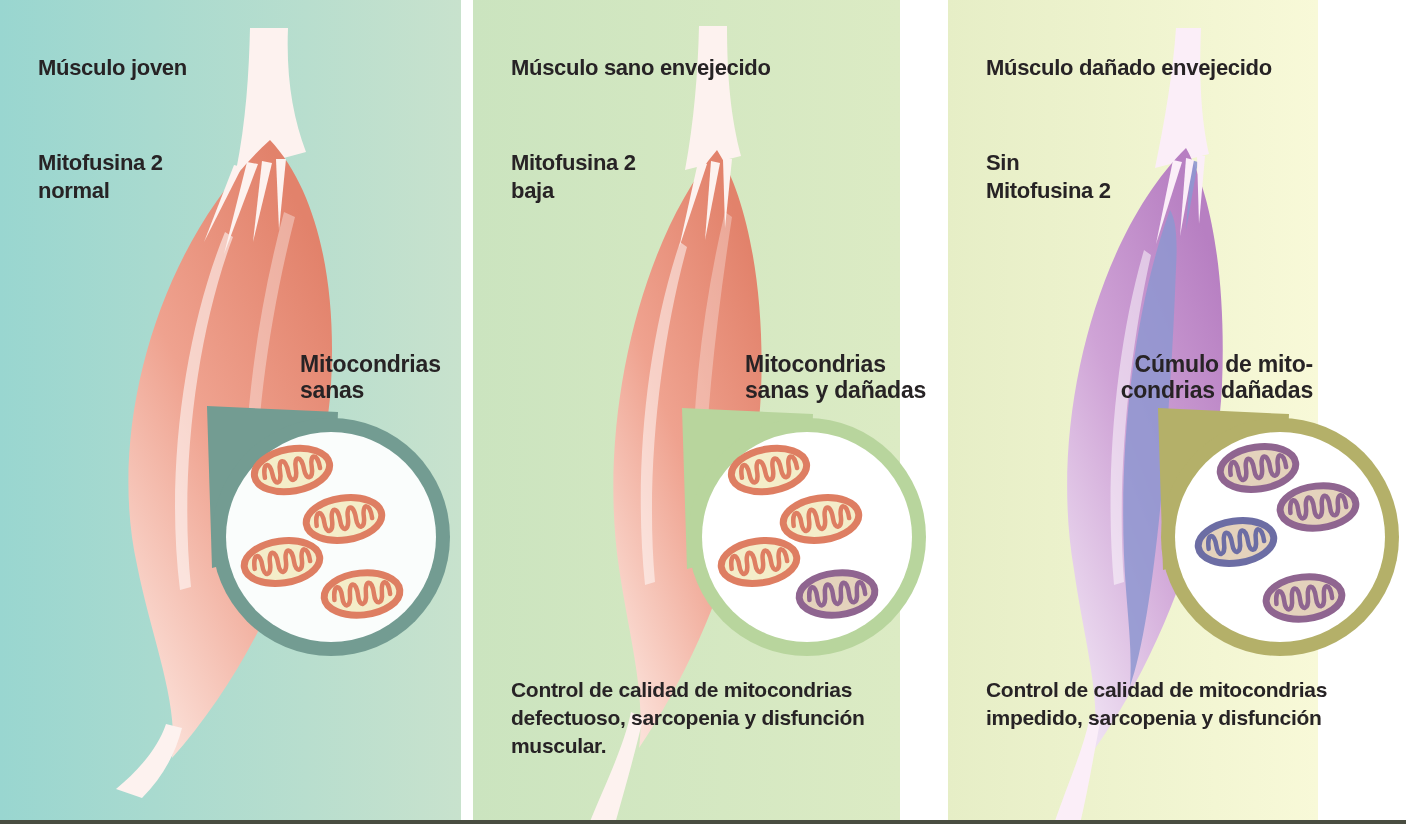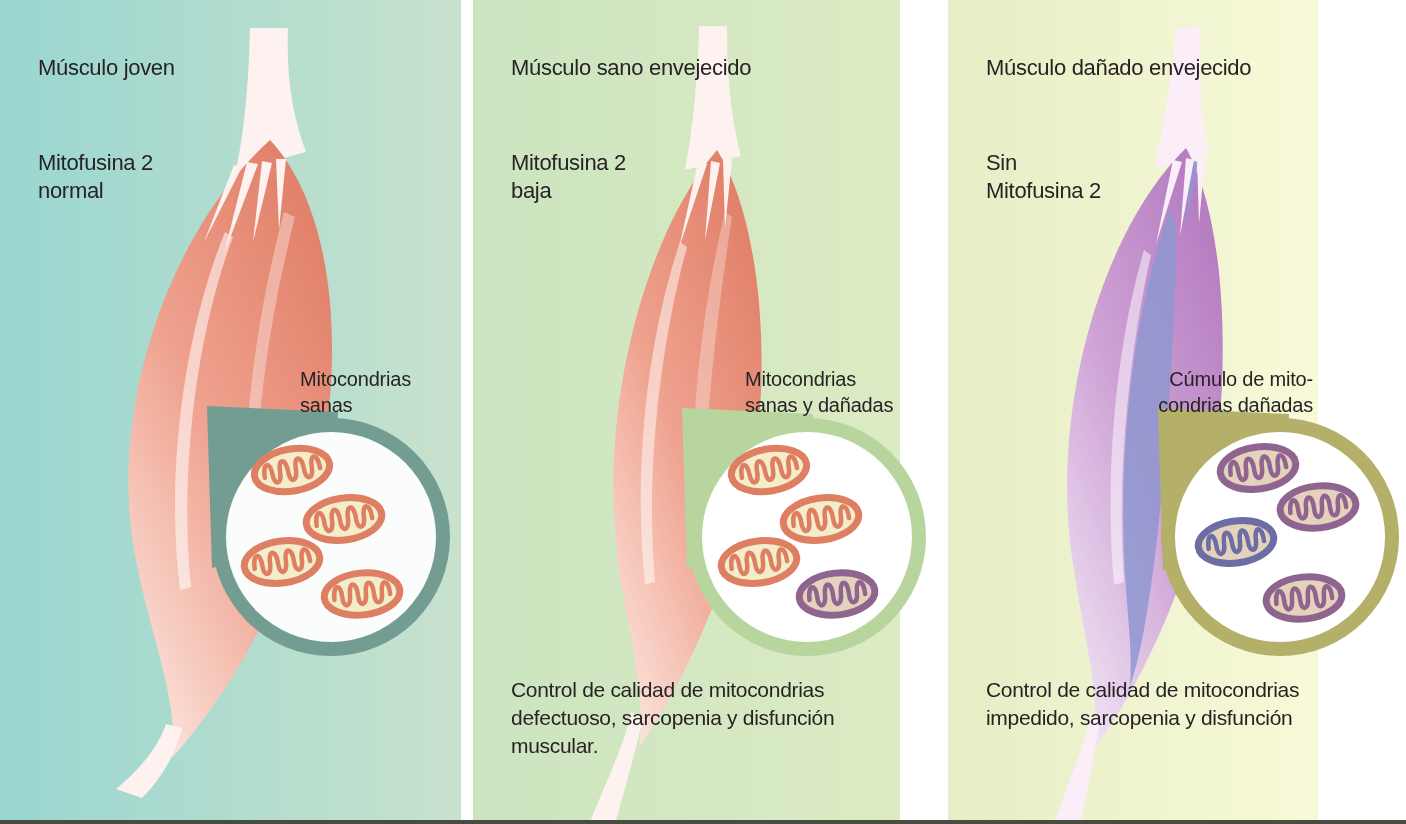--- a/index.html
+++ b/index.html
@@ -1,32 +1,32 @@
 <!DOCTYPE html>
 <html><head>
 <meta charset="utf-8">
 <style>
   html,body{margin:0;padding:0;background:#ffffff;}
   .stage{
     position:relative;width:1406px;height:824px;overflow:hidden;
-    font-family:"Liberation Sans",sans-serif;font-weight:normal;color:#272325;
+    font-family:"Liberation Sans",sans-serif;font-weight:bold;color:#272325;
   }
   .panel{position:absolute;top:0;height:824px;}
   .panel-1{left:0;width:461px;}
   .panel-2{left:473px;width:427px;}
   .panel-3{left:948px;width:370px;}
   .panel svg{position:absolute;left:0;top:0;display:block;}
   .divider{position:absolute;top:0;width:12px;height:800px;}
   .divider-1{left:461px;}
   .divider-2{left:936px;}
   .bottom-rule{position:absolute;left:0;top:820px;width:1406px;height:4px;}
   .txt{position:absolute;white-space:pre;}
   .title{left:38px;top:55px;font-size:22px;letter-spacing:-0.3px;}
   .protein{left:38px;top:149px;font-size:22px;line-height:28px;letter-spacing:-0.3px;}
-  .callout-label{top:366px;font-size:20px;line-height:26px;letter-spacing:-0.2px;}
+  .callout-label{top:351px;font-size:23px;line-height:26px;letter-spacing:-0.2px;}
   .panel-1 .callout-label{left:300px;}
   .panel-2 .callout-label{left:272px;}
   .panel-3 .callout-label{right:5px;text-align:right;}
   .caption{left:38px;top:676px;font-size:21px;line-height:28px;letter-spacing:-0.3px;}
   .hidden-defs{position:absolute;width:0;height:0;}
 </style>
 </head>
 <body>
 
 <div class="stage">

